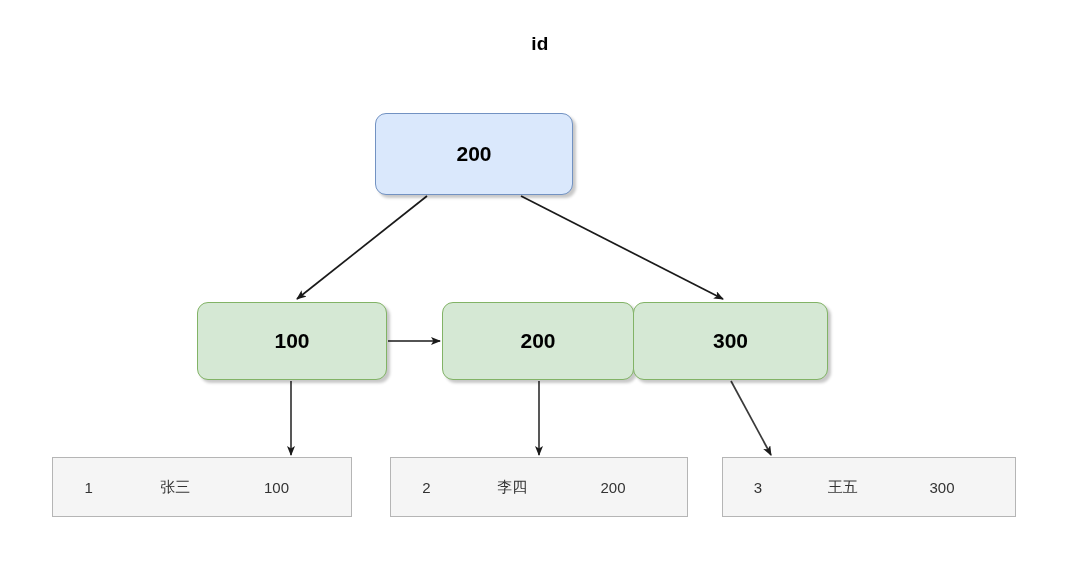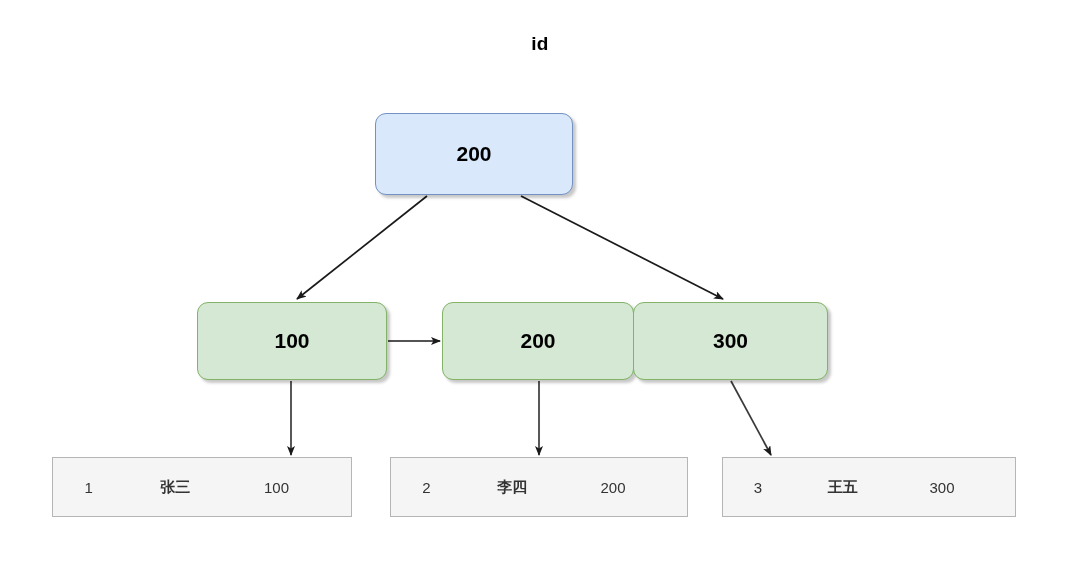--- a/index.html
+++ b/index.html
@@ -69,21 +69,21 @@
     display: flex;
     align-items: center;
     font-size: 15px;
     color: #333333;
   }
   .leaf-cell {
     text-align: center;
     white-space: nowrap;
   }
   .leaf-cell-id { flex: 0 0 24%; }
-  .leaf-cell-name { flex: 0 0 34%; font-weight: bold; }
+  .leaf-cell-name { flex: 0 0 34%; }
   .leaf-cell-val { flex: 0 0 34%; }
 </style>
 </head>
 <body>
 
 <div id="canvas">
 
   <div class="diagram-title">id</div>
 
   <svg class="edges" width="1080" height="572" viewBox="0 0 1080 572">

